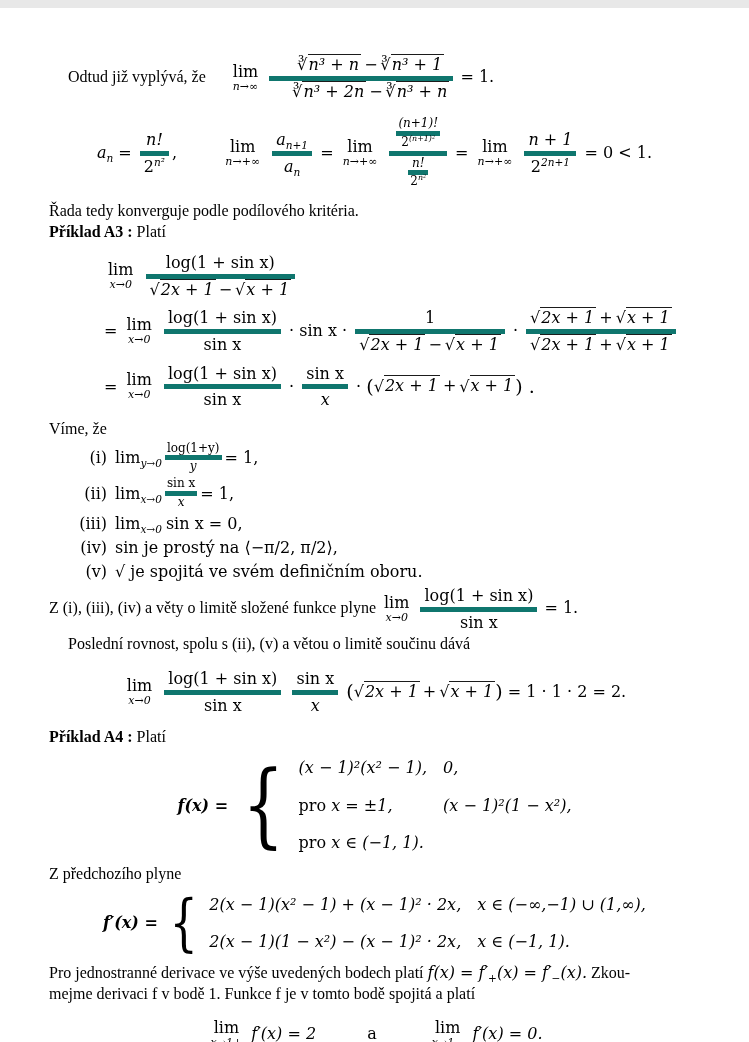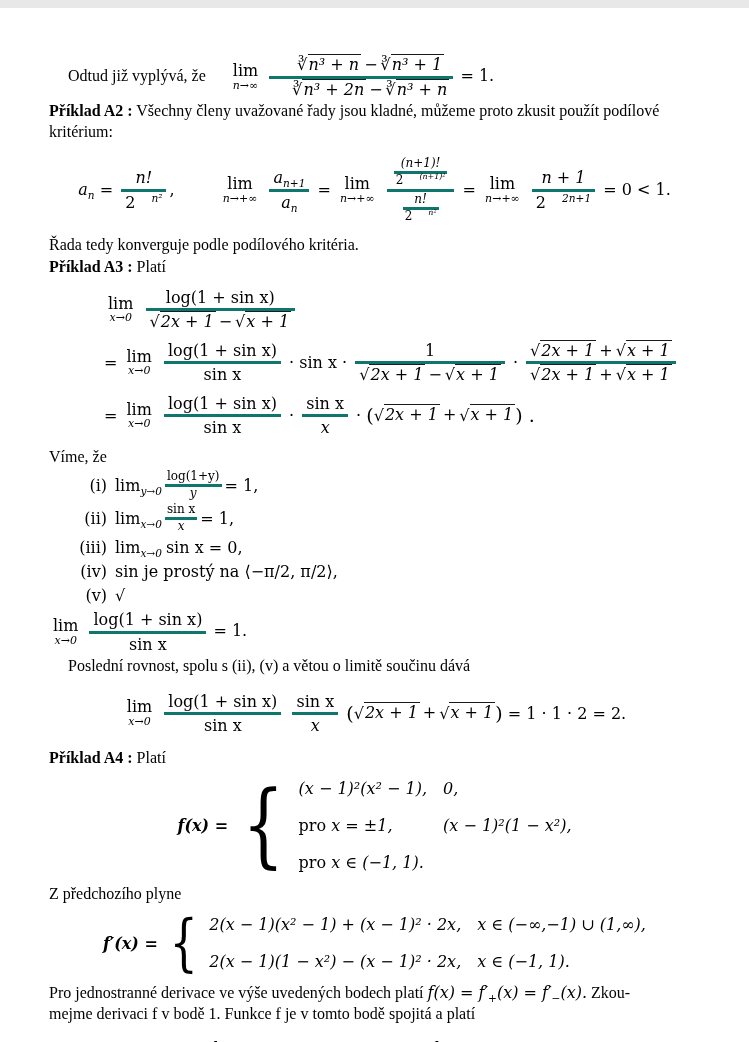--- a/index.html
+++ b/index.html
@@ -11,25 +11,25 @@
   .content{padding:46px 49px 0 49px;font-size:16px;line-height:1.32;}
   .b{font-weight:bold;}
   .mm{font-family:"DejaVu Serif","Liberation Serif",serif;}
   .mi{font-style:italic;}
   .rm{font-style:normal;}
   p.para{margin:0;}
   .indent{text-indent:19px;}
   .mt8{margin-top:8px;} .mt12{margin-top:12px;}
   .mt22{margin-top:22px;} .mt26{margin-top:26px;}
 
-  sup{font-size:66%;line-height:0;padding-left:16px;} sub{font-size:66%;line-height:0;}
+  sup{font-size:66%;line-height:0;} sub{font-size:66%;line-height:0;}
 
   .frac{display:inline-block;vertical-align:middle;text-align:center;margin:0 3px;}
   .frac>.num,.frac>.den{display:block;padding:1px 4px;line-height:1.22;}
-  .frac>.den{border-top:3px solid #0f766e;}
+  .frac>.den{border-top:5px solid #0f766e;}
   .sm{font-size:12px;}
   .sm>.num,.sm>.den{padding:0 2px;line-height:1.15;}
 
   .lim{display:inline-block;vertical-align:middle;text-align:center;margin:0 4px;}
   .lim .w{display:block;line-height:1.05;}
   .lim .s{display:block;font-size:11px;line-height:1.05;font-style:italic;}
 
   .rt{white-space:nowrap;}
   .rt .ov{border-top:1px solid #1b1b1b;padding:0 2px 0 1px;}
   .op{padding:0 3px;}
@@ -68,24 +68,20 @@
       <span class="num">
         <span class="rt"><span>∛</span><span class="ov mi">n³ + n</span></span><span class="op">−</span><span class="rt"><span>∛</span><span class="ov mi">n³ + 1</span></span>
       </span>
       <span class="den">
         <span class="rt"><span>∛</span><span class="ov mi">n³ + 2n</span></span><span class="op">−</span><span class="rt"><span>∛</span><span class="ov mi">n³ + n</span></span>
       </span>
     </span>
     <span class="mm">= 1.</span>
   </p>
 
-  <p class="para mt22">
-    <span class="b">Příklad A2 :</span>
-    <span>Všechny členy uvažované řady jsou kladné, můžeme proto zkusit použít podílové kritérium:</span>
-  </p>
 
   <div class="disp mm" style="white-space:nowrap;">
     <span class="mi"><span>a</span><sub>n</sub></span>
     <span>=</span>
     <span class="frac">
       <span class="num mi">n!</span>
       <span class="den"><span>2</span><sup class="mi">n²</sup></span>
     </span><span>,</span>
     <span class="gapL"></span>
     <span class="lim">
@@ -222,24 +218,26 @@
       <span><span>lim</span><sub class="mi">x→0</sub></span>
       <span style="margin-left:4px;">sin x = 0,</span>
     </div>
     <div class="vrow mm">
       <span class="vlabel">(iv)</span>
       <span>sin je prostý na ⟨−π/2, π/2⟩,</span>
     </div>
     <div class="vrow mm">
       <span class="vlabel">(v)</span>
       <span style="margin-right:5px;">√</span>
+      <span>je spojitá ve svém definičním oboru.</span>
     </div>
   </div>
 
   <p class="para mt8" style="white-space:nowrap;">
+    <span>Z (i), (iii), (iv) a věty o limitě složené funkce plyne</span>
     <span class="lim mm">
       <span class="w">lim</span>
       <span class="s">x→0</span>
     </span>
     <span class="frac mm">
       <span class="num">log(1 + sin x)</span>
       <span class="den">sin x</span>
     </span>
     <span class="mm">= 1.</span>
   </p>

